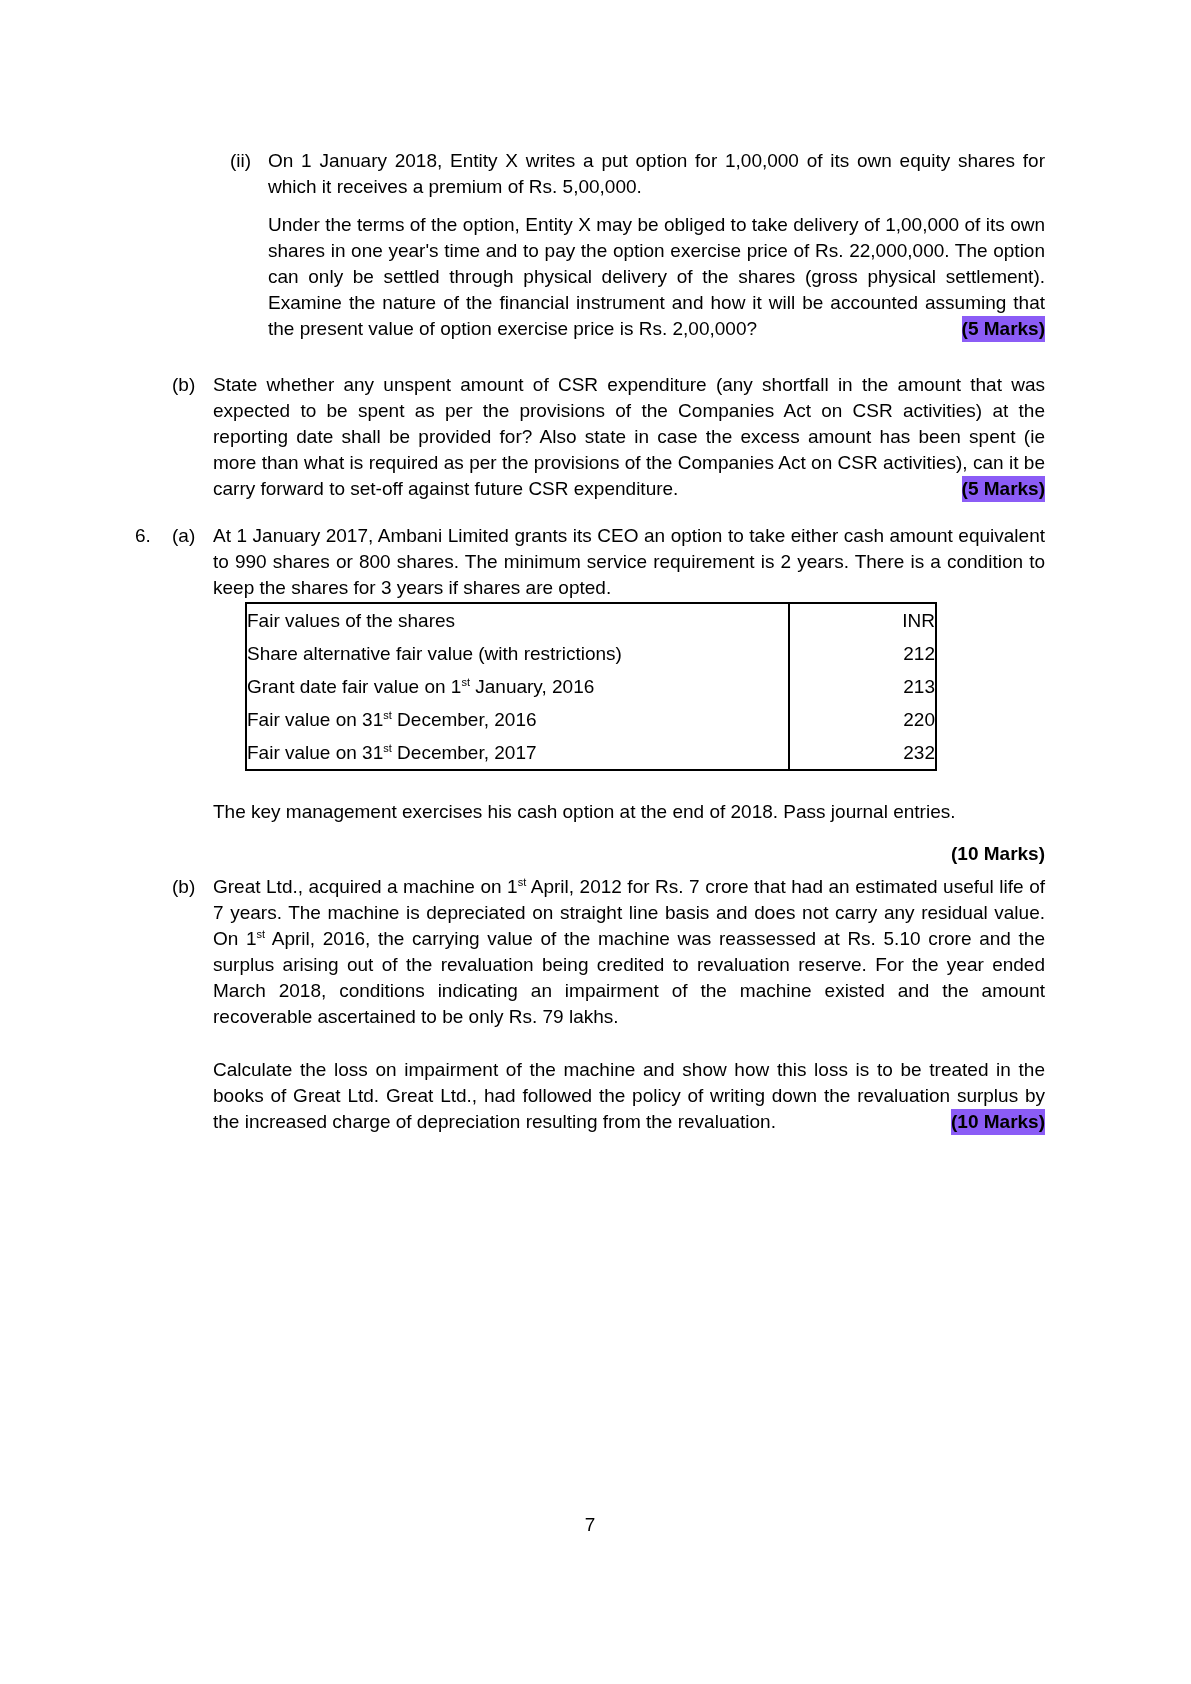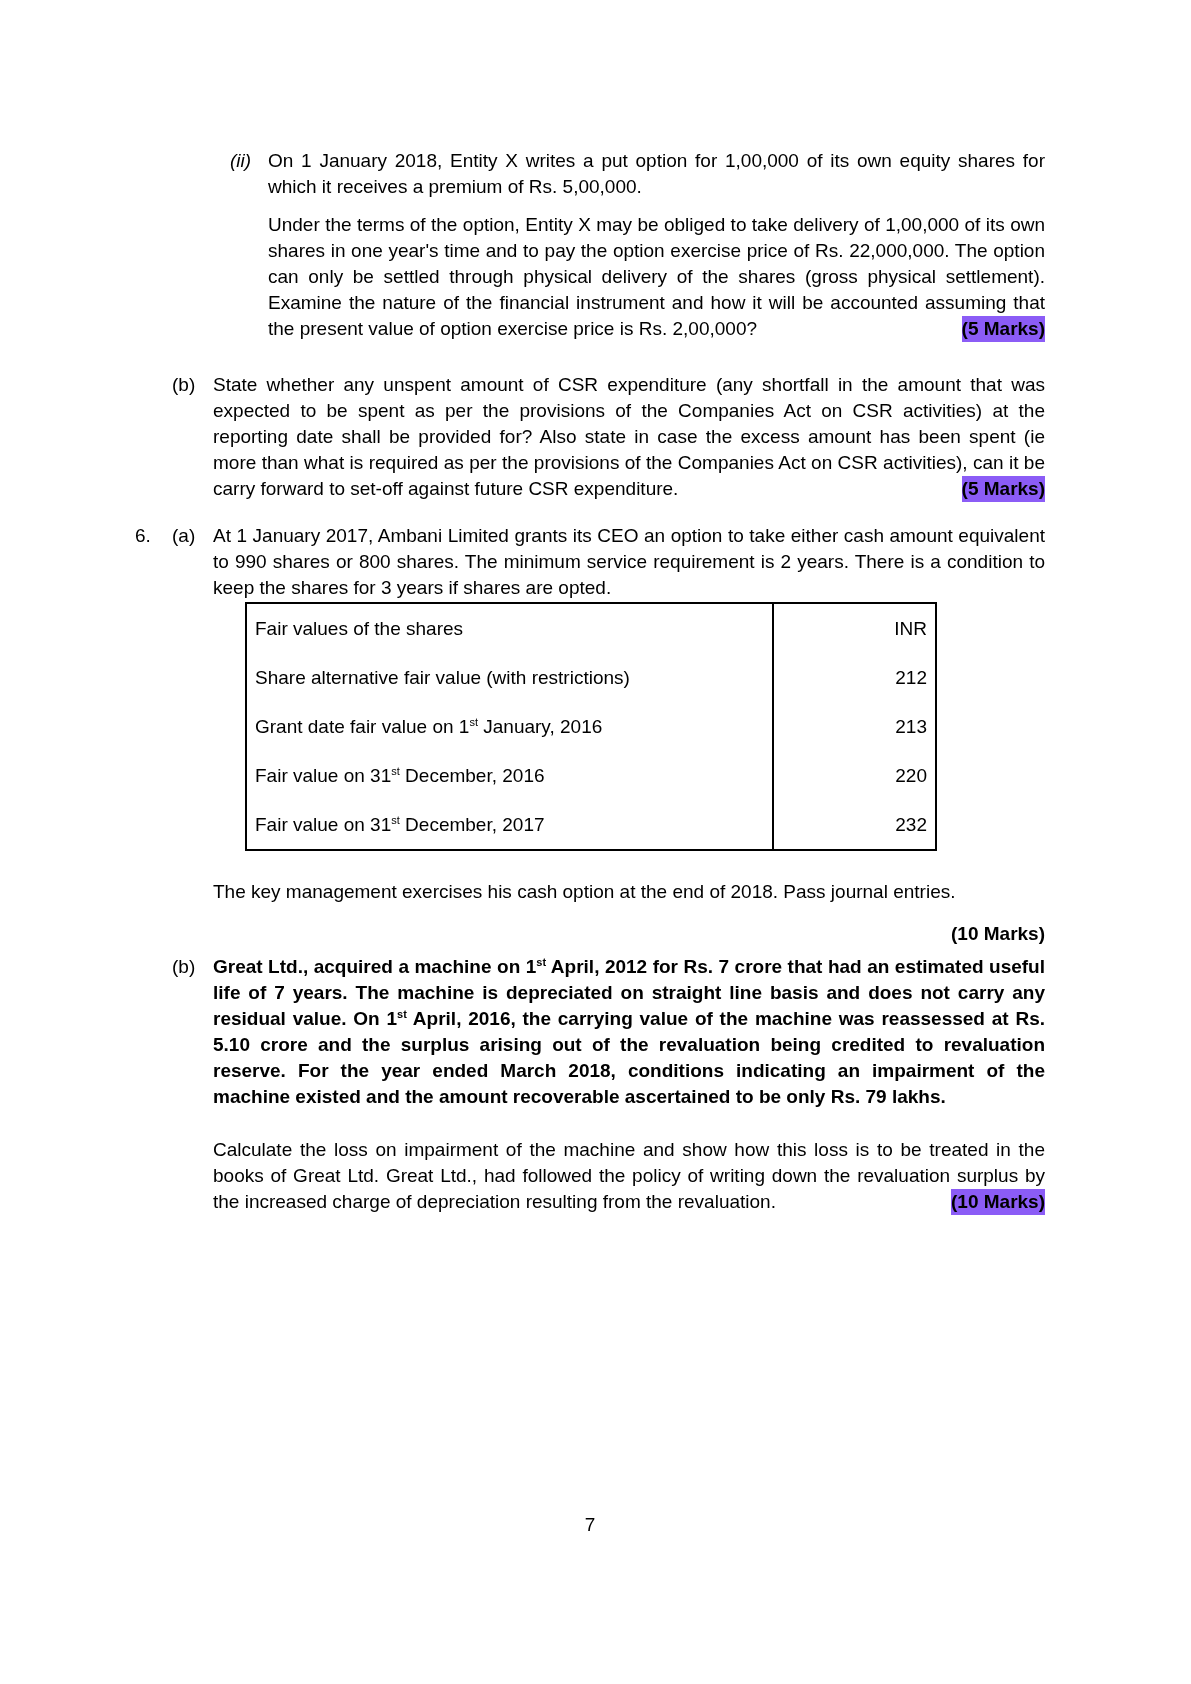--- a/index.html
+++ b/index.html
@@ -17,34 +17,34 @@
     position:absolute;
     left:135px; top:148px;
     width:910px;
   }
   .row { display:flex; align-items:flex-start; }
   .num { width:37px; flex:none; }
   .sub { width:41px; flex:none; }
   .qbody { flex:1; min-width:0; }
 
   .ii-row { display:flex; align-items:flex-start; padding-left:95px; }
-  .ii-label { width:38px; flex:none;font-style:italic; }
+  .ii-label { width:38px; flex:none; }
   .ii-body { flex:1; min-width:0; }
 
   .para {
     margin:0;
     text-align:justify;
     position:relative;
   }
   .mb12 { margin-bottom:12px; }
   .mb30 { margin-bottom:30px; }
   .mb21 { margin-bottom:21px; }
   .mb16 { margin-bottom:16px; }
   .mb7  { margin-bottom:7px; }
-  .mb27 { margin-bottom:27px;font-weight:bold; }
+  .mb27 { margin-bottom:27px; }
 
   .marks {
     position:absolute;
     right:0; bottom:0;
     font-weight:bold;
     white-space:nowrap;
     background:#8b5cf6;
   }
   .marks-line {
     text-align:right;
@@ -54,21 +54,21 @@
   sup { font-size:11px; line-height:0; }
 
   table.fv-table {
     border-collapse:collapse;
     margin:1px 0 28px 32px;
     width:692px;
     table-layout:fixed;
   }
   table.fv-table { border:2px solid #000; }
   table.fv-table td {
-    padding:8px;
+    padding:0;
     height:33px;
     vertical-align:middle;
     font-size:19px;
   }
   td.lbl { padding-left:13px; }
   td.val {
     border-left:2px solid #000;
     width:145px;
     text-align:right;
     padding-right:14px;

